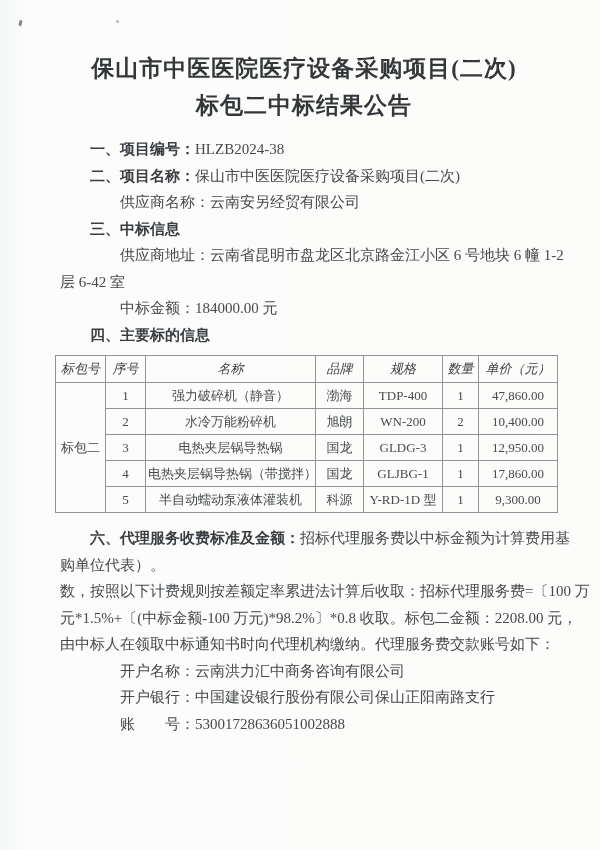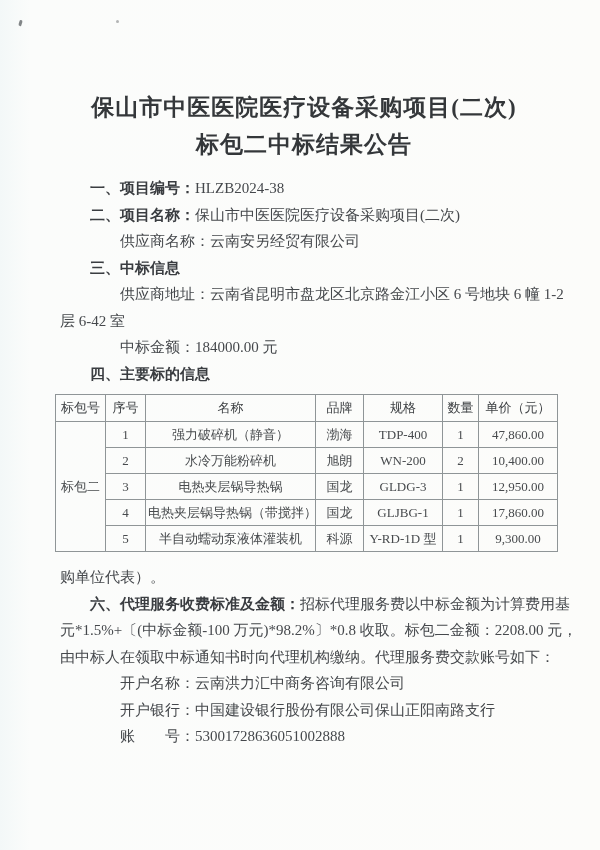--- a/index.html
+++ b/index.html
@@ -12,24 +12,24 @@
     width: 600px;
     height: 850px;
     background: linear-gradient(90deg, #f3f8f8 0%, #fbfcfb 5%, #fcfcfa 100%);
     font-family: "Liberation Serif", "DejaVu Serif", serif;
     color: #43464a;
     overflow: hidden;
     box-sizing: border-box;
   }
   .content {
     position: absolute;
-    left: 0; top: 16px;
+    left: 0; top: 0;
     width: 600px;
     box-sizing: border-box;
-    padding: 73px 52px 0 60px;
+    padding: 50px 52px 0 60px;
   }
   .title {
     margin: 0 0 12px 0;
     text-align: center;
     font-size: 23px;
     font-weight: bold;
     color: #34373a;
     letter-spacing: 1px;
     line-height: 37px;
   }
@@ -57,21 +57,21 @@
   }
   table.items td, table.items th {
     border: 1px solid #8f9597;
     text-align: center;
     vertical-align: middle;
     padding: 0 2px;
     font-weight: normal;
     overflow: hidden;
     white-space: nowrap;
   }
-  table.items th { height: 26px; color: #3e4144; }
+  table.items th { height: 26px; color: #3e4144; font-style: italic; }
   table.items td { height: 25px; }
   .artifact { position: absolute; background: #5a5d60; }
   .speck-comma {
     left: 19px; top: 20px;
     width: 3px; height: 6px;
     border-radius: 2px 3px 1px 3px;
     transform: rotate(18deg);
     opacity: 0.75;
   }
   .speck-dot {
@@ -165,23 +165,24 @@
         <td>5</td>
         <td>半自动蠕动泵液体灌装机</td>
         <td>科源</td>
         <td>Y-RD-1D 型</td>
         <td>1</td>
         <td>9,300.00</td>
       </tr>
     </tbody>
       </table>
 
+    <p class="line ind2"><b>六、代理服务收费标准及金额：</b><span>招标代理服务费以中标金额为计算费用基</span></p>
+
     <p class="line">购单位代表）。</p>
-
-    <p class="line ind2"><b>六、代理服务收费标准及金额：</b><span>招标代理服务费以中标金额为计算费用基</span></p>
+    <p class="line">数，按照以下计费规则按差额定率累进法计算后收取：招标代理服务费=〔100 万</p>
     <p class="line">元*1.5%+〔(中标金额-100 万元)*98.2%〕*0.8 收取。标包二金额：2208.00 元，</p>
     <p class="line">由中标人在领取中标通知书时向代理机构缴纳。代理服务费交款账号如下：</p>
 
     <p class="line ind4">开户名称：云南洪力汇中商务咨询有限公司</p>
     <p class="line ind4">开户银行：中国建设银行股份有限公司保山正阳南路支行</p>
     <p class="line ind4">账　　号：53001728636051002888</p>
 
 
   </div>
 </div>

